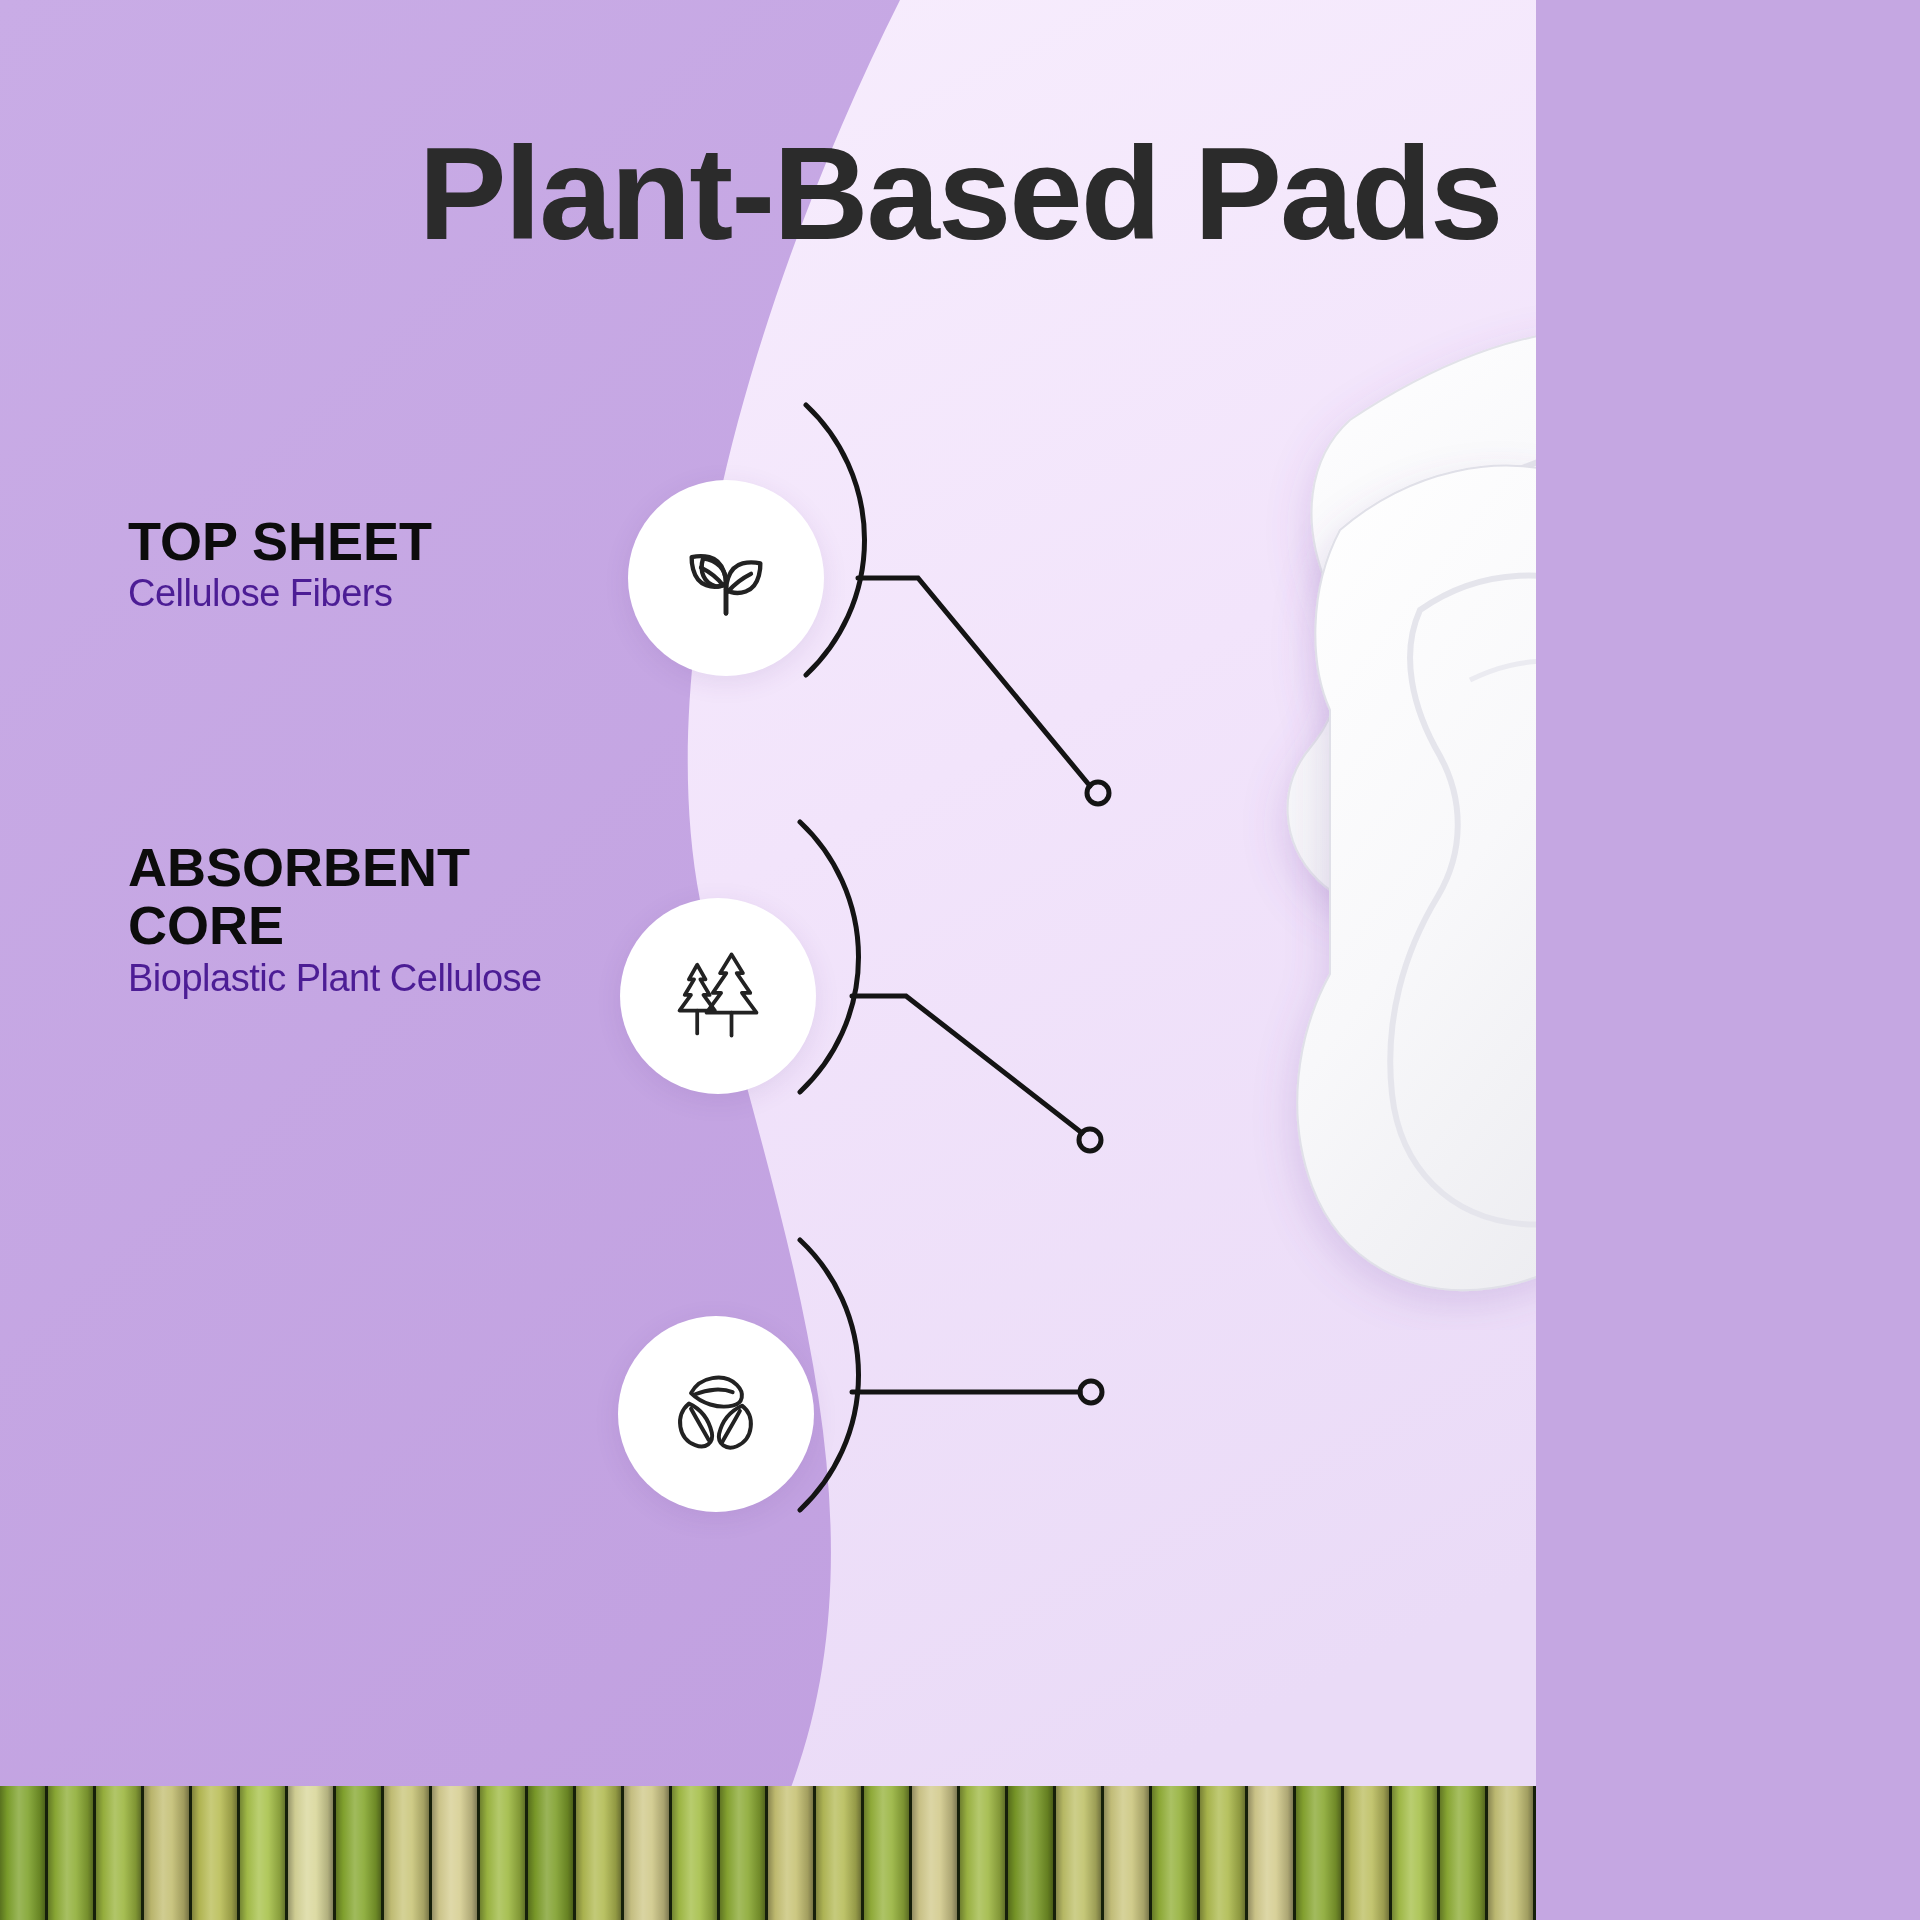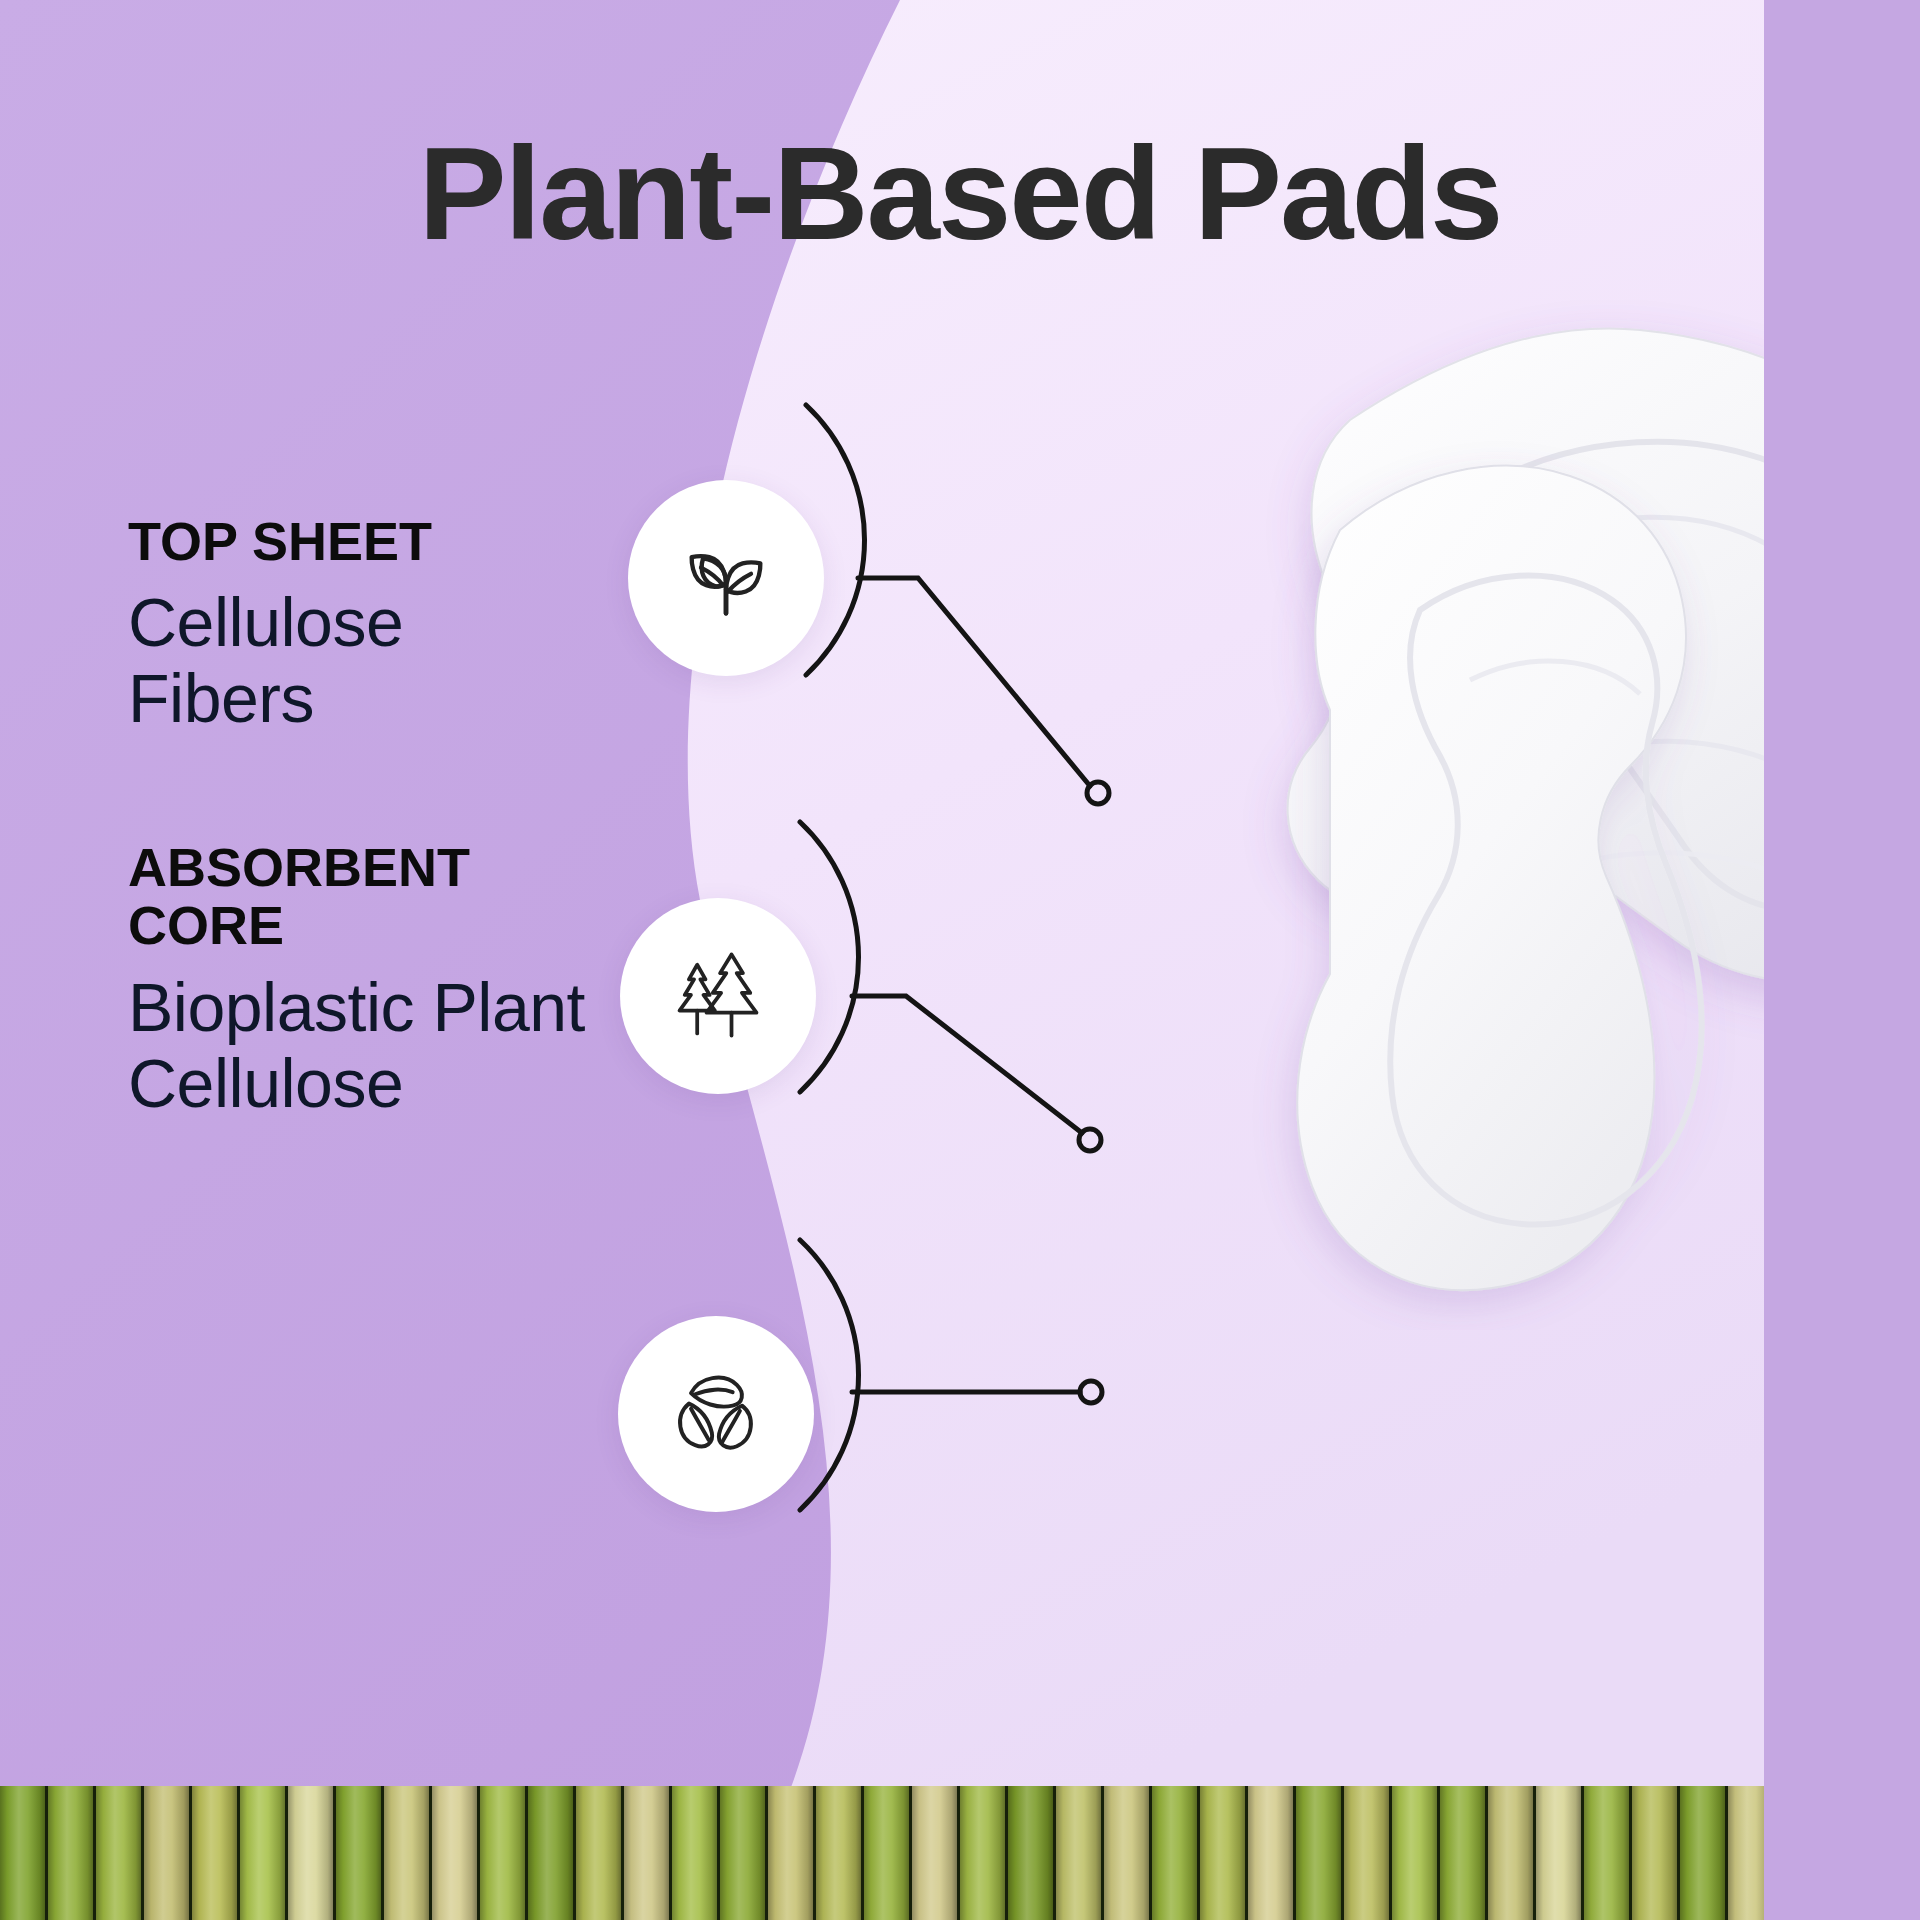--- a/index.html
+++ b/index.html
@@ -4,21 +4,21 @@
 <style>
   * { box-sizing: border-box; margin: 0; padding: 0; }
   html, body {
     width: 1920px; height: 1920px;
     font-family: "Liberation Sans", sans-serif;
     overflow: hidden;
     background: #C5A7E2;
   }
   #page {
     position: relative;
-    width: 1764px; height: 1920px;
+    width: 1536px; height: 1920px;
     overflow: hidden;
   }
 
   
   .bg-base {
     position: absolute; inset: 0;
     background: #C6A8E3;
   }
   .bg-pale {
     position: absolute;
@@ -70,26 +70,26 @@
   .label-block.b2 { top: 838px; }
   .label-block.b3 { top: 1300px; }
   .label-title {
     font-size: 54px;
     font-weight: 700;
     color: #0c0c0c;
     line-height: 1.08;
     letter-spacing: 0px;
   }
   .label-sub {
-    font-size: 68px;
+    font-size: 38px;
     font-weight: 400;
-    color: #0f172a;
+    color: #4c1d95;
     line-height: 1.12;
     letter-spacing: -0.5px;
-    margin-top: 14px;
+    margin-top: 2px;
   }
 
   
   .badge {
     position: absolute;
     width: 196px; height: 196px;
     border-radius: 50%;
     background: #FFFFFF;
     display: flex; align-items: center; justify-content: center;
     box-shadow: 0 6px 26px rgba(90,50,130,0.10);

